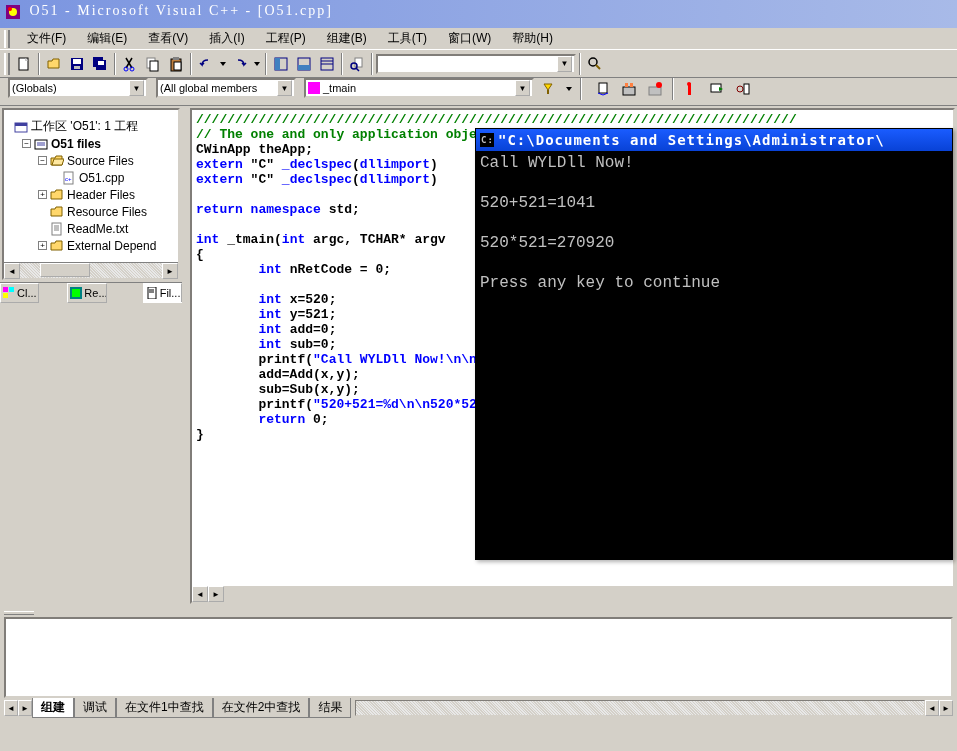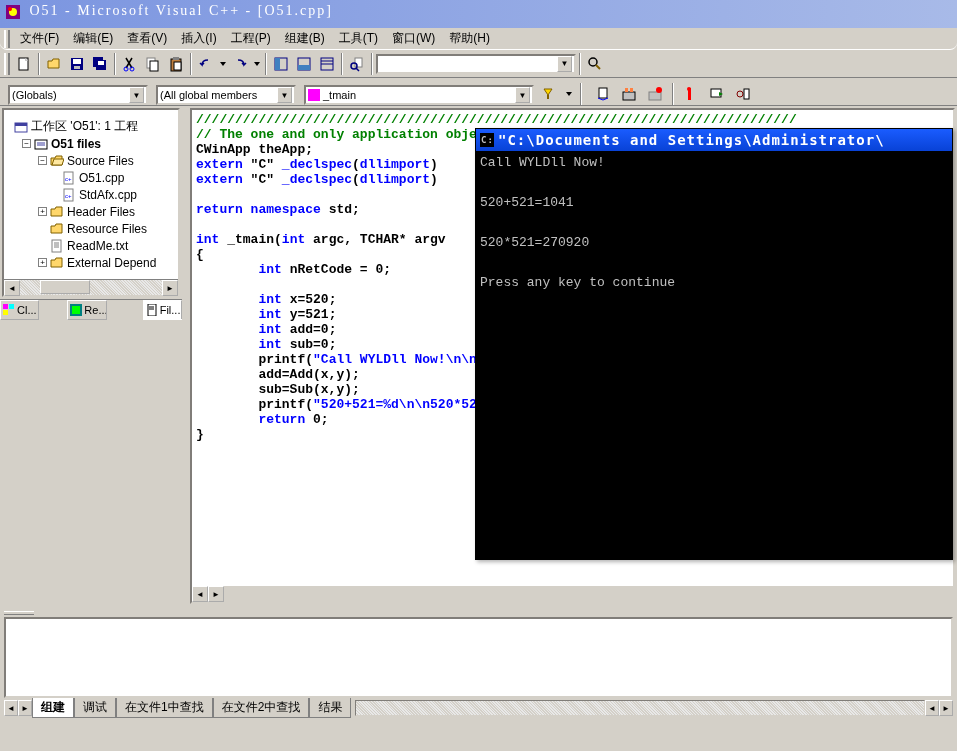--- a/index.html
+++ b/index.html
@@ -1,28 +1,28 @@
 <!DOCTYPE html>
 <html><head>
 <meta charset="utf-8">
 <style>
 * { box-sizing: border-box; margin: 0; padding: 0; }
 body { font-family: "Microsoft Sans Serif", Tahoma, sans-serif; font-size: 12px; background: #d4d0c8; width: 957px; height: 751px; overflow: hidden; position: relative; }
 .titlebar { background: linear-gradient(to right, #7b95e0, #a8bae8); color: #fff; height: 28px; line-height: 22px; padding-left: 6px; font-family: Liberation Serif, serif; font-size: 14px; letter-spacing: 2px; }
 .titlebar .tico { display: inline-block; width: 14px; height: 14px; vertical-align: middle; margin-right: 4px; }
-.menubar { background: #d4d0c8; border-bottom: 1px solid #fff; height: 22px; display: flex; align-items: center; padding-left: 4px; gap: 2px; border-radius: 7px; }
+.menubar { background: #d4d0c8; border-bottom: 1px solid #fff; height: 22px; display: flex; align-items: center; padding-left: 4px; gap: 9px; }
 .menubar .grip { width: 6px; height: 18px; border-left: 2px solid #fff; border-right: 2px solid #808080; margin-right: 2px; }
 .menu-item { padding: 2px 6px; cursor: default; }
 .toolbar { background: #d4d0c8; height: 28px; display: flex; align-items: center; padding-left: 4px; gap: 1px; border-bottom: 1px solid #808080; }
 .toolbar .grip { width: 6px; height: 22px; border-left: 2px solid #fff; border-right: 2px solid #808080; margin-right: 2px; }
 .tbtn { width: 22px; height: 22px; display: inline-flex; align-items: center; justify-content: center; border: 1px solid transparent; }
 .sep { width: 2px; height: 22px; border-left: 1px solid #808080; border-right: 1px solid #fff; margin: 0 2px; }
 .combo { background: #fff; border: 2px inset #d4d0c8; height: 20px; font-size: 11px; padding: 0 2px; display: inline-flex; align-items: center; }
 .combo .arrow { margin-left: auto; width: 15px; height: 16px; background: #d4d0c8; border: 1px outset #fff; display: flex; align-items: center; justify-content: center; font-size: 8px; }
-.combo-row { background: #d4d0c8; height: 28px; display: flex; align-items: flex-end; padding-left: 4px; gap: 4px; border-bottom: 1px solid #808080; }
+.combo-row { background: #d4d0c8; height: 28px; display: flex; align-items: flex-start; padding-left: 4px; gap: 4px; border-bottom: 1px solid #808080; }
 .main { display: flex; height: 500px; position: relative; }
 .sidebar { width: 178px; background: #fff; border: 2px inset #d4d0c8; display: flex; flex-direction: column; margin: 2px; }
 .tree { flex: 1; overflow: auto; padding: 8px; font-size: 12px; }
 .tree-row { display: flex; align-items: center; height: 17px; white-space: nowrap; padding-left: 2px; }
 .tree-row .ind { display: inline-block; }
 .tree-row .box { width: 9px; height: 9px; border: 1px solid #808080; display: inline-flex; align-items: center; justify-content: center; font-size: 8px; line-height: 7px; margin-right: 3px; background: #fff; }
 .tree-row .ficon { width: 14px; height: 14px; display: inline-block; margin-right: 3px; }
 .hscroll { height: 16px; background: #d4d0c8; display: flex; border-top: 1px solid #808080; }
 .hscroll .sbtn { width: 16px; height: 16px; background: #d4d0c8; border: 1px outset #fff; display: flex; align-items: center; justify-content: center; font-size: 8px; }
 .hscroll .strack { flex: 1; background: repeating-linear-gradient(45deg,#e8e8e8,#e8e8e8 1px,#d4d0c8 1px,#d4d0c8 2px); position: relative; }
@@ -34,21 +34,21 @@
 .splitter { width: 6px; background: #d4d0c8; cursor: col-resize; }
 .editor { flex: 1; background: #fff; border: 2px inset #d4d0c8; margin: 2px; position: relative; overflow: hidden; }
 .code { font-family: "Courier New", monospace; font-size: 13px; font-weight: bold; padding: 2px 4px; white-space: pre; line-height: 15px; }
 .c-com { color: #008000; }
 .c-kw { color: #0000ff; }
 .c-str { color: #0000ff; }
 .c-txt { color: #000; margin-top: 36px; }
 .console { position: absolute; top: 128px; left: 475px; width: 478px; height: 432px; background: #000; border: 1px solid #000; box-shadow: 2px 2px 4px rgba(0,0,0,0.3); }
 .console-title { background: linear-gradient(to bottom, #1a5cff, #0842d6); color: #fff; height: 22px; display: flex; align-items: center; padding: 0 4px; font-family: "宋体", SimSun, monospace; font-size: 14px; font-weight: bold; letter-spacing: 1px; }
 .console-title .cico { width: 14px; height: 14px; margin-right: 4px; display: inline-flex; }
-.console-body { color: #c0c0c0; font-family: "宋体", SimSun, "Courier New", monospace; font-size: 13px; padding: 2px 4px; white-space: pre; line-height: 20px; }
+.console-body { color: #c0c0c0; font-family: "宋体", SimSun, "Courier New", monospace; font-size: 16px; padding: 2px 4px; white-space: pre; line-height: 20px; }
 .bottom-panel { height: 112px; border-top: 3px solid #d4d0c8; display: flex; flex-direction: column; }
 .bottom-grip { height: 8px; background: #d4d0c8; display: flex; align-items: center; padding-left: 4px; }
 .bottom-grip .g { width: 30px; height: 4px; border-top: 1px solid #fff; border-bottom: 1px solid #808080; }
 .output { flex: 1; background: #fff; border: 2px inset #d4d0c8; margin: 0 4px; }
 .bottom-tabs { height: 20px; display: flex; align-items: center; margin: 0 4px; }
 .btab-nav { width: 14px; height: 16px; background: #d4d0c8; border: 1px outset #fff; display: flex; align-items: center; justify-content: center; font-size: 8px; }
 .btab { padding: 1px 8px; background: #d4d0c8; border: 1px solid #808080; border-top: none; font-size: 12px; position: relative; }
 .btab.active { background: #fff; font-weight: bold; }
 .btab-track { flex: 1; height: 16px; background: repeating-linear-gradient(45deg,#e8e8e8,#e8e8e8 1px,#d4d0c8 1px,#d4d0c8 2px); margin-left: 4px; border: 1px inset #d4d0c8; }
 .ed-scroll { position: absolute; bottom: 0; left: 0; right: 0; height: 16px; background: #d4d0c8; display: flex; }
@@ -306,30 +306,20 @@
           </div>
       <div class="tree-row">
             <span class="ind" style="width:48px"></span>
             <span class="ficon">
               <svg width="14" height="14">
                 <rect x="2" y="1" width="9" height="12" fill="#fff" stroke="#808080"></rect>
                 <text x="3" y="10" font-size="6" fill="#0000ff">c+</text>
               </svg>
             </span>
             <span>O51.cpp</span>
-          </div>
-      <div class="tree-row">
-            <span class="ind" style="width:48px"></span>
-            <span class="ficon">
-              <svg width="14" height="14">
-                <rect x="2" y="1" width="9" height="12" fill="#fff" stroke="#808080"></rect>
-                <text x="3" y="10" font-size="6" fill="#0000ff">c+</text>
-              </svg>
-            </span>
-            <span>StdAfx.cpp</span>
           </div>
       <div class="tree-row">
             <span class="ind" style="width:24px"></span>
             <span class="box">+</span>
             <span class="ficon">
               <svg width="14" height="14">
                 <path d="M1 4 L5 4 L6 2 L12 2 L12 11 L1 11 Z" fill="#ffd76b" stroke="#806000"></path>
               </svg>
             </span>
             <span>Header Files</span>

